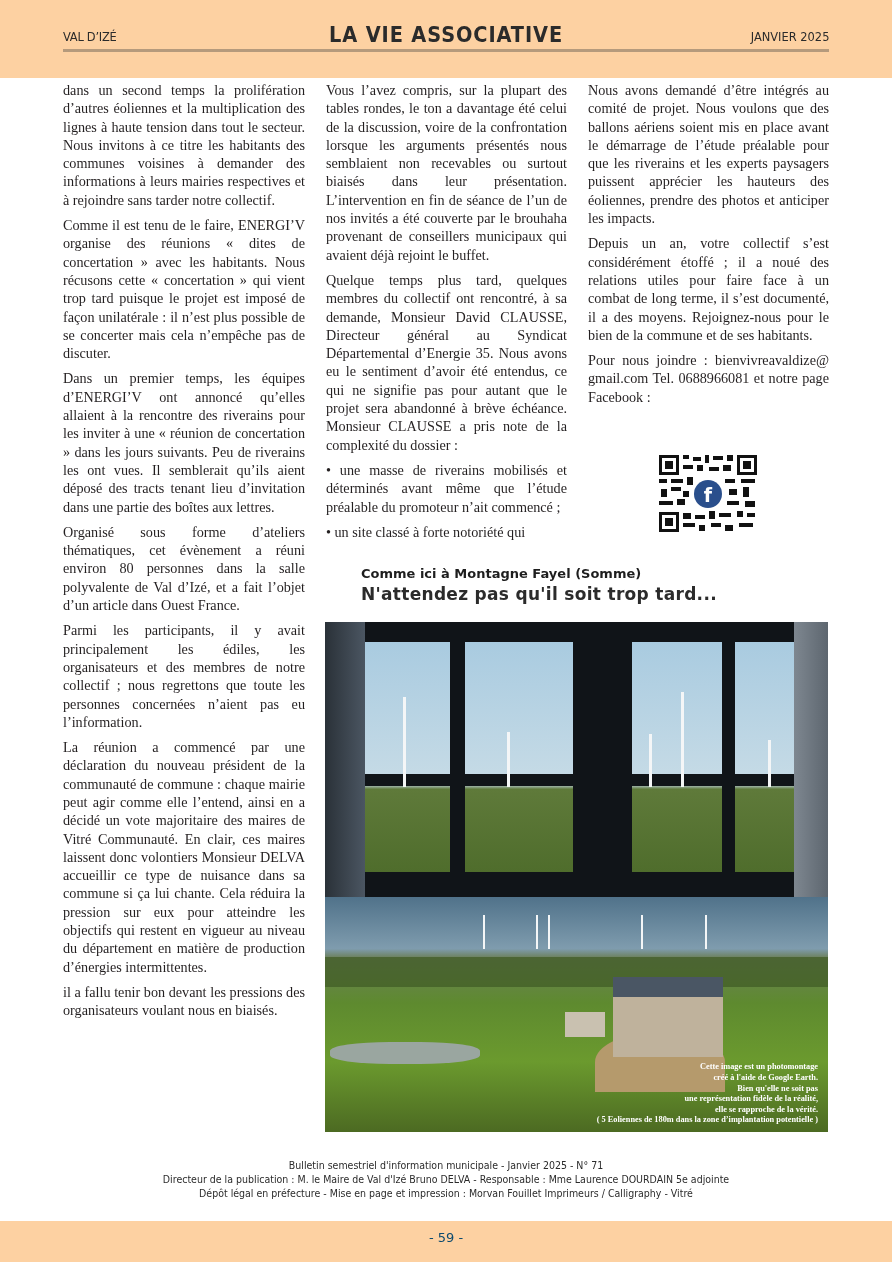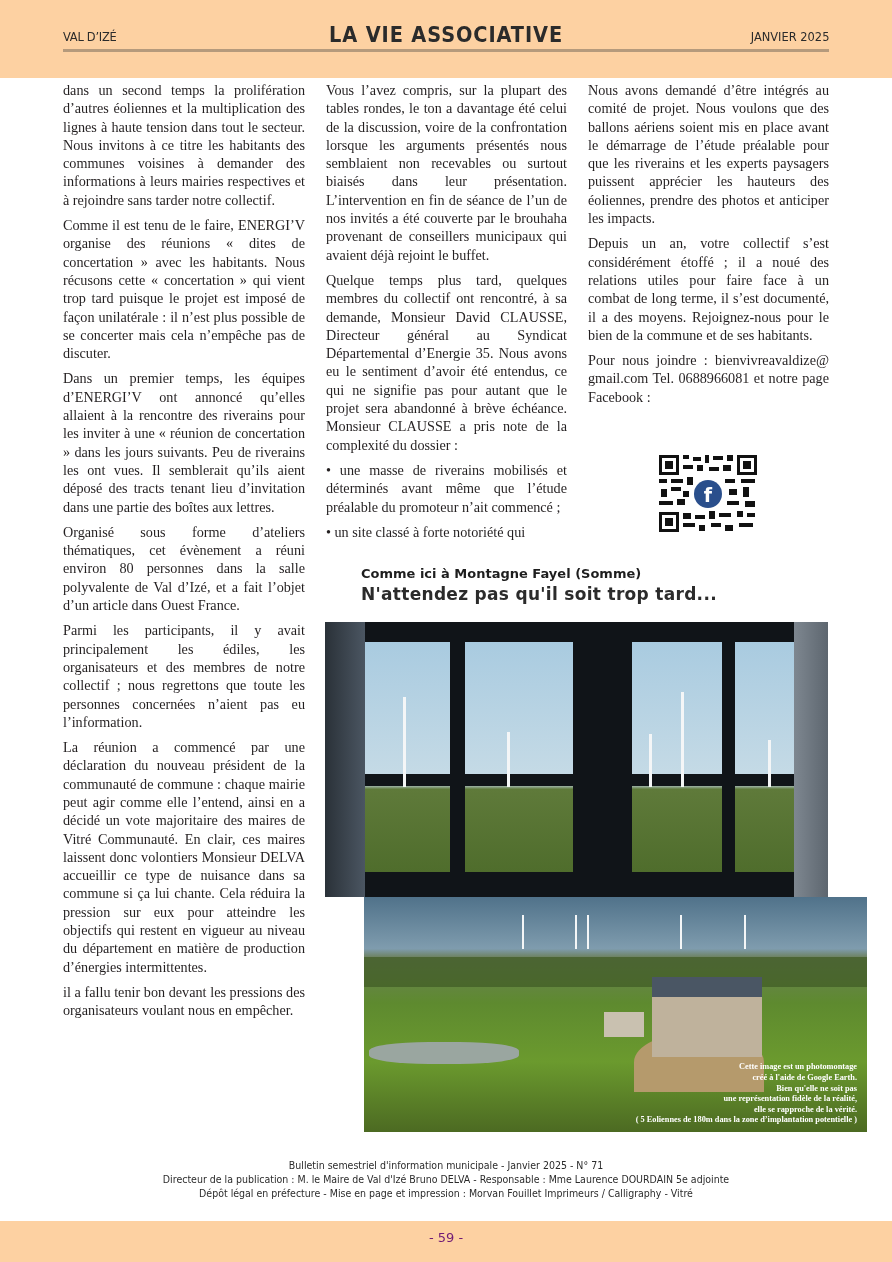--- a/index.html
+++ b/index.html
@@ -24,46 +24,46 @@
   .pic-sub { position:absolute; left:361px; top:566px; font-family:"DejaVu Sans", sans-serif; font-weight:bold; font-size:13px; color:#1e1e1e; }
   .pic-title { position:absolute; left:361px; top:584px; font-family:"DejaVu Sans", sans-serif; font-weight:bold; font-size:17px; color:#2b2b2b; letter-spacing:0.3px; }
 
   .photo1 { position:absolute; left:325px; top:622px; width:503px; height:275px; background:#101418; overflow:hidden; }
   .pane { position:absolute; overflow:hidden; background:linear-gradient(#a9cbe0 0%, #c6dbe6 60%, #b9cdd7 62%, #5f7a3a 64%, #4f6d2c 100%); }
   .turb { position:absolute; width:3px; background:#f4f6f7; }
   .curtain-l { position:absolute; left:0; top:0; width:40px; height:275px; background:linear-gradient(90deg,#2a3138,#4b5662); }
   .curtain-r { position:absolute; right:0; top:0; width:34px; height:275px; background:linear-gradient(90deg,#7e8790,#5d666f); }
 
   .photo2 { position:absolute; left:325px; top:897px; width:503px; height:235px; overflow:hidden;
-            background:linear-gradient(180deg,#50728a 0%, #7f9cae 22%, #6b7f58 26%, #5e8a2f 45%, #6b9a2e 70%, #4c6a22 100%);margin-left:39px; }
+            background:linear-gradient(180deg,#50728a 0%, #7f9cae 22%, #6b7f58 26%, #5e8a2f 45%, #6b9a2e 70%, #4c6a22 100%); }
   .small-turb { position:absolute; top:915px; width:2px; height:34px; background:#f4f6f7; }
   .caption { position:absolute; right:10px; bottom:6px; text-align:right; font-family:"Liberation Serif", serif; font-weight:bold; font-size:8.3px; line-height:10.6px; color:#ffffff; }
 
   .foot { position:absolute; left:0; width:892px; text-align:center; font-family:"DejaVu Sans", sans-serif; font-size:10.5px; color:#2b2b2b; transform:scaleX(0.9); }
   .footer-band { position:absolute; left:0; top:1221px; width:892px; height:41px; background:#fdd1a2; }
-  .pagenum { position:absolute; left:0; width:892px; top:1230px; text-align:center; font-family:"DejaVu Sans", sans-serif; font-size:13px; color:#701a75; }
+  .pagenum { position:absolute; left:0; width:892px; top:1230px; text-align:center; font-family:"DejaVu Sans", sans-serif; font-size:13px; color:#0c4a6e; }
 </style>
 </head>
 <body>
 
 <div class="header">
   <span class="h-left">VAL D’IZÉ</span>
   <span class="h-center">LA VIE ASSOCIATIVE</span>
   <span class="h-right">JANVIER 2025</span>
   <div class="rule"></div>
 </div>
 
 <div class="col col1">
   <p>dans un second temps la prolifération d’autres éoliennes et la multiplication des lignes à haute tension dans tout le secteur. Nous invitons à ce titre les habitants des communes voisines à demander des informations à leurs mairies respectives et à rejoindre sans tarder notre collectif.</p>
   <p>Comme il est tenu de le faire, ENERGI’V organise des réunions « dites de concertation » avec les habitants. Nous récusons cette « concertation » qui vient trop tard puisque le projet est imposé de façon unilatérale : il n’est plus possible de se concerter mais cela n’empêche pas de discuter.</p>
   <p>Dans un premier temps, les équipes d’ENERGI’V ont annoncé qu’elles allaient à la rencontre des riverains pour les inviter à une « réunion de concertation » dans les jours suivants. Peu de riverains les ont vues. Il semblerait qu’ils aient déposé des tracts tenant lieu d’invitation dans une partie des boîtes aux lettres.</p>
   <p>Organisé sous forme d’ateliers thématiques, cet évènement a réuni environ 80 personnes dans la salle polyvalente de Val d’Izé, et a fait l’objet d’un article dans Ouest France.</p>
   <p>Parmi les participants, il y avait principalement les édiles, les organisateurs et des membres de notre collectif ; nous regrettons que toute les personnes concernées n’aient pas eu l’information.</p>
   <p>La réunion a commencé par une déclaration du nouveau président de la communauté de commune : chaque mairie peut agir comme elle l’entend, ainsi en a décidé un vote majoritaire des maires de Vitré Communauté. En clair, ces maires laissent donc volontiers Monsieur DELVA accueillir ce type de nuisance dans sa commune si ça lui chante. Cela réduira la pression sur eux pour atteindre les objectifs qui restent en vigueur au niveau du département en matière de production d’énergies intermittentes.</p>
-  <p>il a fallu tenir bon devant les pressions des organisateurs voulant nous en empêcher.</p>
+  <p>il a fallu tenir bon devant les pressions des organisateurs voulant nous en biaisés.</p>
 </div>
 
 <div class="col col2">
   <p>Vous l’avez compris, sur la plupart des tables rondes, le ton a davantage été celui de la discussion, voire de la confrontation lorsque les arguments présentés nous semblaient non recevables ou surtout biaisés dans leur présentation. L’intervention en fin de séance de l’un de nos invités a été couverte par le brouhaha provenant de conseillers municipaux qui avaient déjà rejoint le buffet.</p>
   <p>Quelque temps plus tard, quelques membres du collectif ont rencontré, à sa demande, Monsieur David CLAUSSE, Directeur général au Syndicat Départemental d’Energie 35. Nous avons eu le sentiment d’avoir été entendus, ce qui ne signifie pas pour autant que le projet sera abandonné à brève échéance. Monsieur CLAUSSE a pris note de la complexité du dossier :</p>
   <p>• une masse de riverains mobilisés et déterminés avant même que l’étude préalable du promoteur n’ait commencé ;</p>
   <p>• un site classé à forte notoriété qui</p>
 </div>
 
 <div class="col col3">

